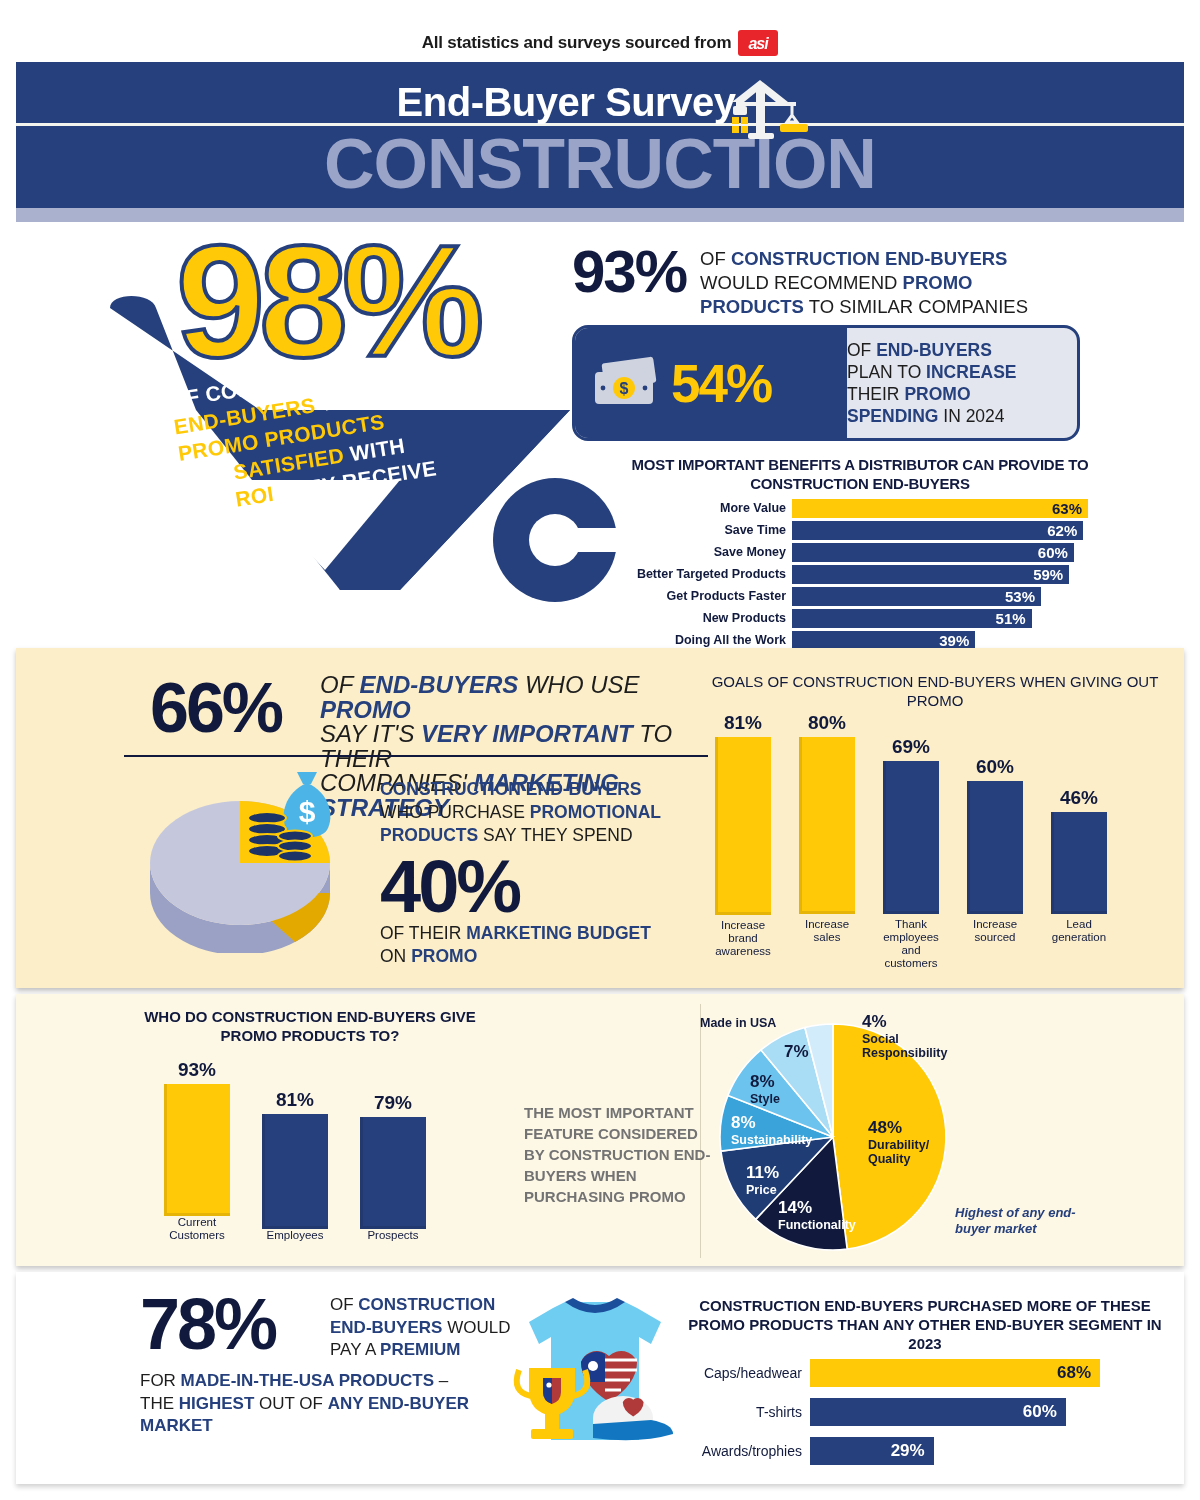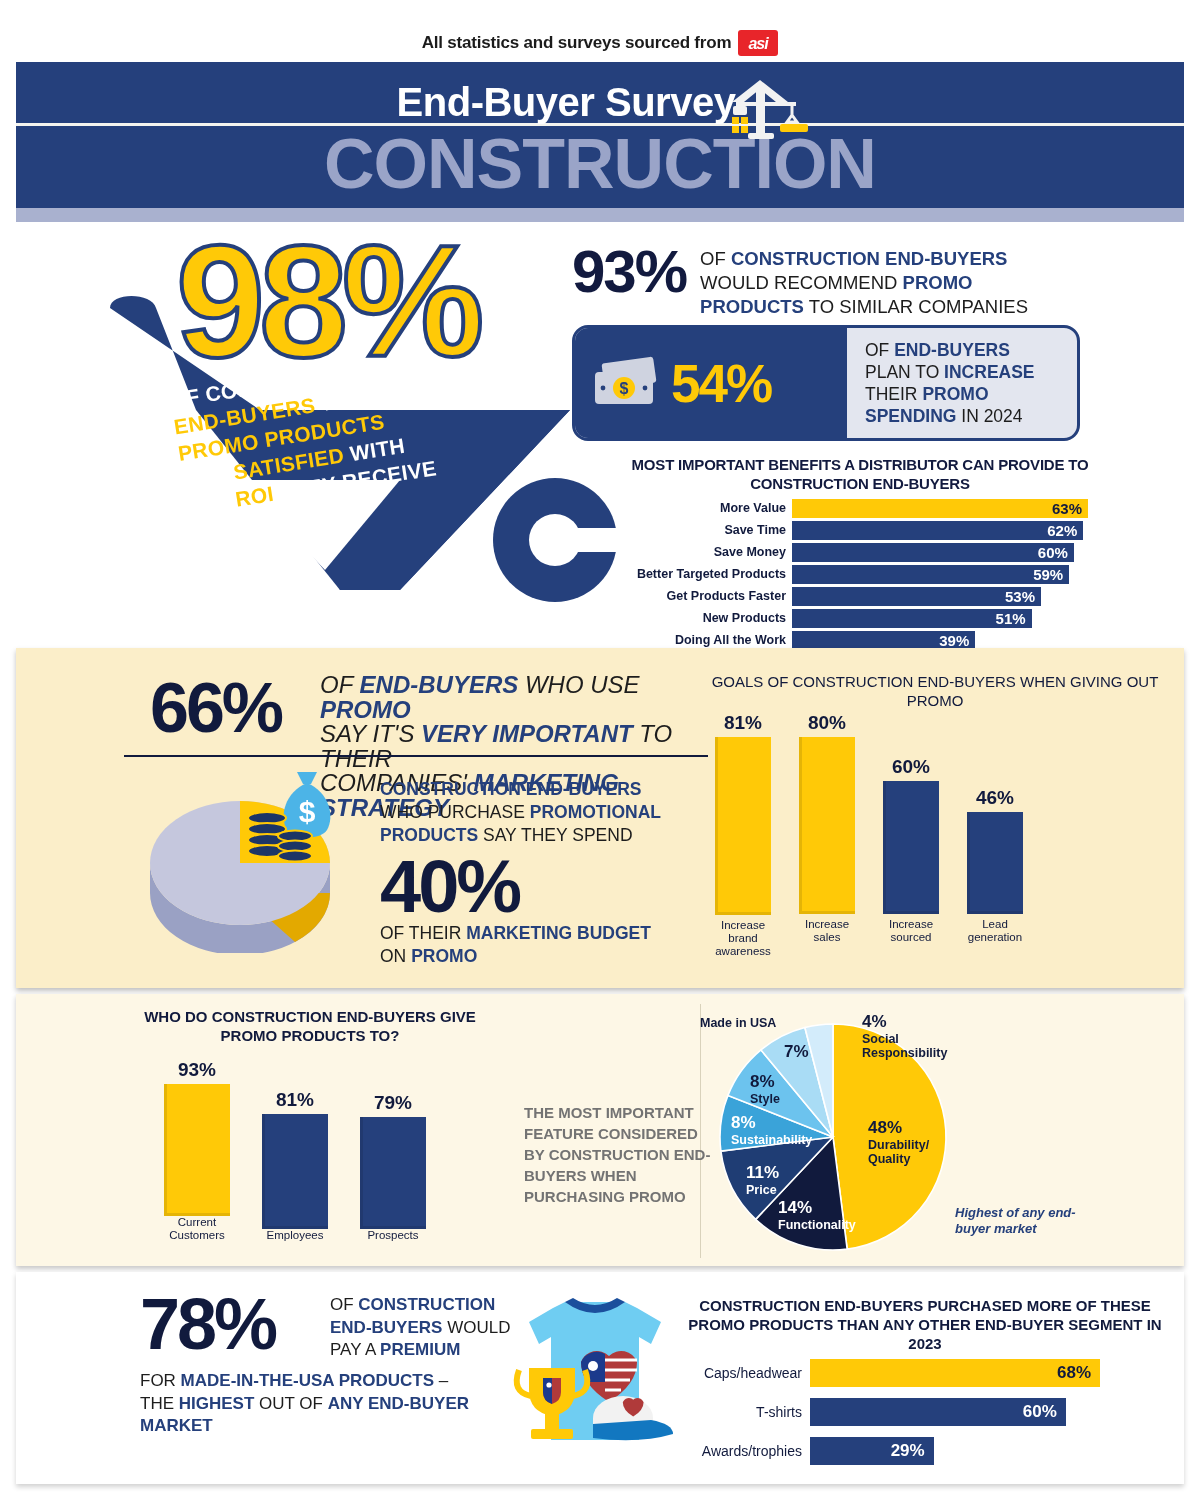--- a/index.html
+++ b/index.html
@@ -76,21 +76,21 @@
   .stat93 .txt b{ color:#25407c; }
 
   .box54{
     position:absolute; left:572px; top:325px; width:508px; height:116px;
     border:3px solid #25407c; border-radius:16px; background:#e3e6ef;
     display:flex; overflow:hidden;
   }
   .box54 .left{ width:272px; background:#25407c; display:flex; align-items:center; gap:6px; padding-left:16px;}
   .box54 .money{ width:74px; height:58px; flex:none;}
   .box54 .n54{ font-size:53px; font-weight:bold; color:#ffc907; letter-spacing:-2px;}
-  .box54 .right{ flex:1; display:flex; align-items:center; padding-left:18px;}
+  .box54 .right{ flex:1; display:flex; align-items:center; }
   .box54 .right p{ font-size:17.5px; line-height:22px; color:#1d1d1d; font-weight:500;}
   .box54 .right b{ color:#25407c; }
 
   
   .benefits-title{
     position:absolute; left:620px; top:455px; width:480px; text-align:center;
     font-size:15px; font-weight:bold; line-height:19px; color:#121a3f; letter-spacing:-.2px;
   }
   .benefits{ position:absolute; left:620px; top:498px; width:470px;}
   .brow{ display:flex; align-items:center; height:20px; margin-bottom:2px;}
@@ -344,20 +344,25 @@
   <div class="goals" id="goals">
       <div class="gcol">
         <div class="pct">81%</div>
         <div class="bar" style="height: 180px; background: rgb(255, 201, 7); box-shadow: rgba(0, 0, 0, 0.1) 3px -3px 0px inset;"></div>
         <div class="cap">Increase brand awareness</div>
       </div>
       <div class="gcol">
         <div class="pct">80%</div>
         <div class="bar" style="height: 177.778px; background: rgb(255, 201, 7); box-shadow: rgba(0, 0, 0, 0.1) 3px -3px 0px inset;"></div>
         <div class="cap">Increase sales</div>
+      </div>
+      <div class="gcol">
+        <div class="pct">69%</div>
+        <div class="bar" style="height: 153.333px; background: rgb(37, 64, 124); box-shadow: rgba(0, 0, 0, 0.1) 3px -3px 0px inset;"></div>
+        <div class="cap">Thank employees and customers</div>
       </div>
       <div class="gcol">
         <div class="pct">60%</div>
         <div class="bar" style="height: 133.333px; background: rgb(37, 64, 124); box-shadow: rgba(0, 0, 0, 0.1) 3px -3px 0px inset;"></div>
         <div class="cap">Increase sourced</div>
       </div>
       <div class="gcol">
         <div class="pct">46%</div>
         <div class="bar" style="height: 102.222px; background: rgb(37, 64, 124); box-shadow: rgba(0, 0, 0, 0.1) 3px -3px 0px inset;"></div>
         <div class="cap">Lead generation</div>

